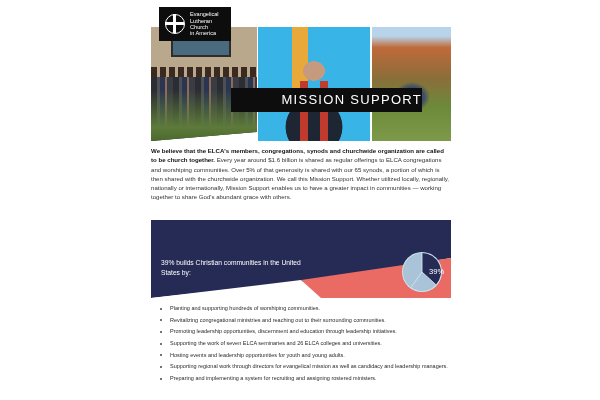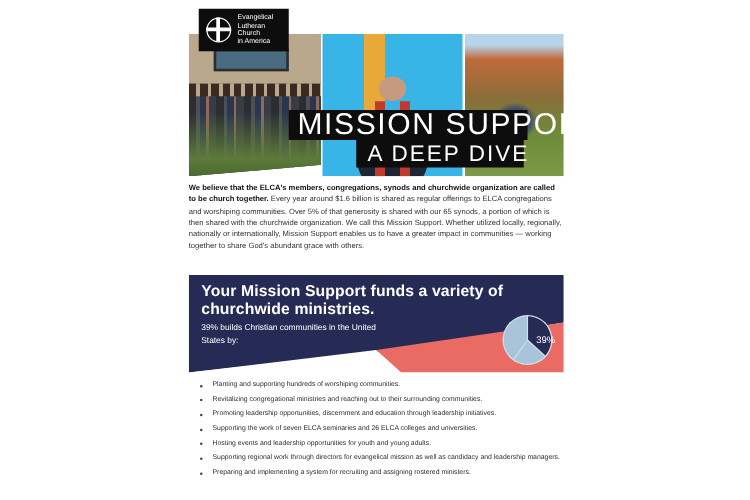--- a/index.html
+++ b/index.html
@@ -37,21 +37,21 @@
   
   .logo { position: absolute; left: 19px; top: 7px; width: 72px; height: 34px; background: #0d0d0d; z-index: 3;
           display: flex; align-items: center; padding-left: 6px; }
   .logo-mark { width: 20px; height: 20px; border-radius: 50%; border: 1.5px solid #ffffff; position: relative; flex: 0 0 auto; }
   .logo-mark::before { content: ""; position: absolute; left: 7px; top: -1px; width: 3px; height: 19px; background: #ffffff; }
   .logo-mark::after { content: ""; position: absolute; left: -1px; top: 7px; width: 19px; height: 3px; background: #ffffff; }
   .logo-text { color: #ffffff; font-size: 5.6px; line-height: 6.3px; margin-left: 5px; }
 
   
   .title1 { position: absolute; left: 91px; top: 88px; width: 191px; height: 24px; background: #0d0d0d; z-index: 3;
-            color: #ffffff; font-size: 24px; letter-spacing: 1.3px; line-height: 24px; padding-left: 7px; white-space: nowrap; }
+            color: #ffffff; font-size: 13px; letter-spacing: 1.3px; line-height: 24px; padding-left: 7px; white-space: nowrap; text-align: right; }
   .title2 { position: absolute; left: 145px; top: 112px; width: 134px; height: 22px; background: #0d0d0d; z-index: 3;
             color: #ffffff; font-size: 18px; letter-spacing: 1.6px; line-height: 22px; padding-left: 9px; white-space: nowrap; }
 
   
   .intro { position: absolute; left: 11px; top: 146px; width: 300px; font-size: 6.1px; line-height: 9.3px; color: #333333; }
   .intro b { color: #111111; font-weight: bold; }
 
   
   .banner { position: absolute; left: 11px; top: 220px; width: 300px; height: 78px; }
   .banner svg { position: absolute; left: 0; top: 0; }
@@ -84,21 +84,20 @@
   <div class="logo">
     <div class="logo-mark"></div>
     <div class="logo-text">
       <div>Evangelical</div>
       <div>Lutheran Church</div>
       <div>in America</div>
     </div>
   </div>
 
   <div class="title1">MISSION SUPPORT</div>
-  <div class="title2">A DEEP DIVE</div>
 
   <p class="intro"><b>We believe that the ELCA's members, congregations, synods and churchwide organization are called to be church together.</b><span> Every year around $1.6 billion is shared as regular offerings to ELCA congregations and worshiping communities. Over 5% of that generosity is shared with our 65 synods, a portion of which is then shared with the churchwide organization. We call this Mission Support. Whether utilized locally, regionally, nationally or internationally, Mission Support enables us to have a greater impact in communities — working together to share God's abundant grace with others.</span></p>
 
   <div class="banner">
     <svg width="300" height="78" viewBox="0 0 300 78">
 
       <polygon points="0,0 300,0 300,38 150,62 0,78" fill="#262b55"></polygon>
 
       <polygon points="0,78 150,60 170,78" fill="#ffffff"></polygon>
 
@@ -108,21 +107,20 @@
         <circle cx="271" cy="52" r="20" fill="#cfe3f0"></circle>
 
         <path d="M271,52 L271,33 A19,19 0 1,0 285.0,64.8 Z" fill="#a9c4d8"></path>
 
         <path d="M271,52 L271,33 A19,19 0 0,1 285.0,64.8 Z" fill="#262b55"></path>
         <line x1="271" y1="52" x2="260" y2="67.5" stroke="#cfe3f0" stroke-width="0.9"></line>
         <line x1="271" y1="52" x2="271" y2="33" stroke="#cfe3f0" stroke-width="0.9"></line>
         <line x1="271" y1="52" x2="285" y2="64.8" stroke="#cfe3f0" stroke-width="0.9"></line>
       </g>
     </svg>
-    <div class="banner-title">Your Mission Support funds a variety of churchwide ministries.</div>
     <div class="banner-sub">39% builds Christian communities in the United States by:</div>
     <div class="pie-label">39%</div>
   </div>
 
   <ul class="bullets">
     <li>Planting and supporting hundreds of worshiping communities.</li>
     <li>Revitalizing congregational ministries and reaching out to their surrounding communities.</li>
     <li>Promoting leadership opportunities, discernment and education through leadership initiatives.</li>
     <li>Supporting the work of seven ELCA seminaries and 26 ELCA colleges and universities.</li>
     <li>Hosting events and leadership opportunities for youth and young adults.</li>

